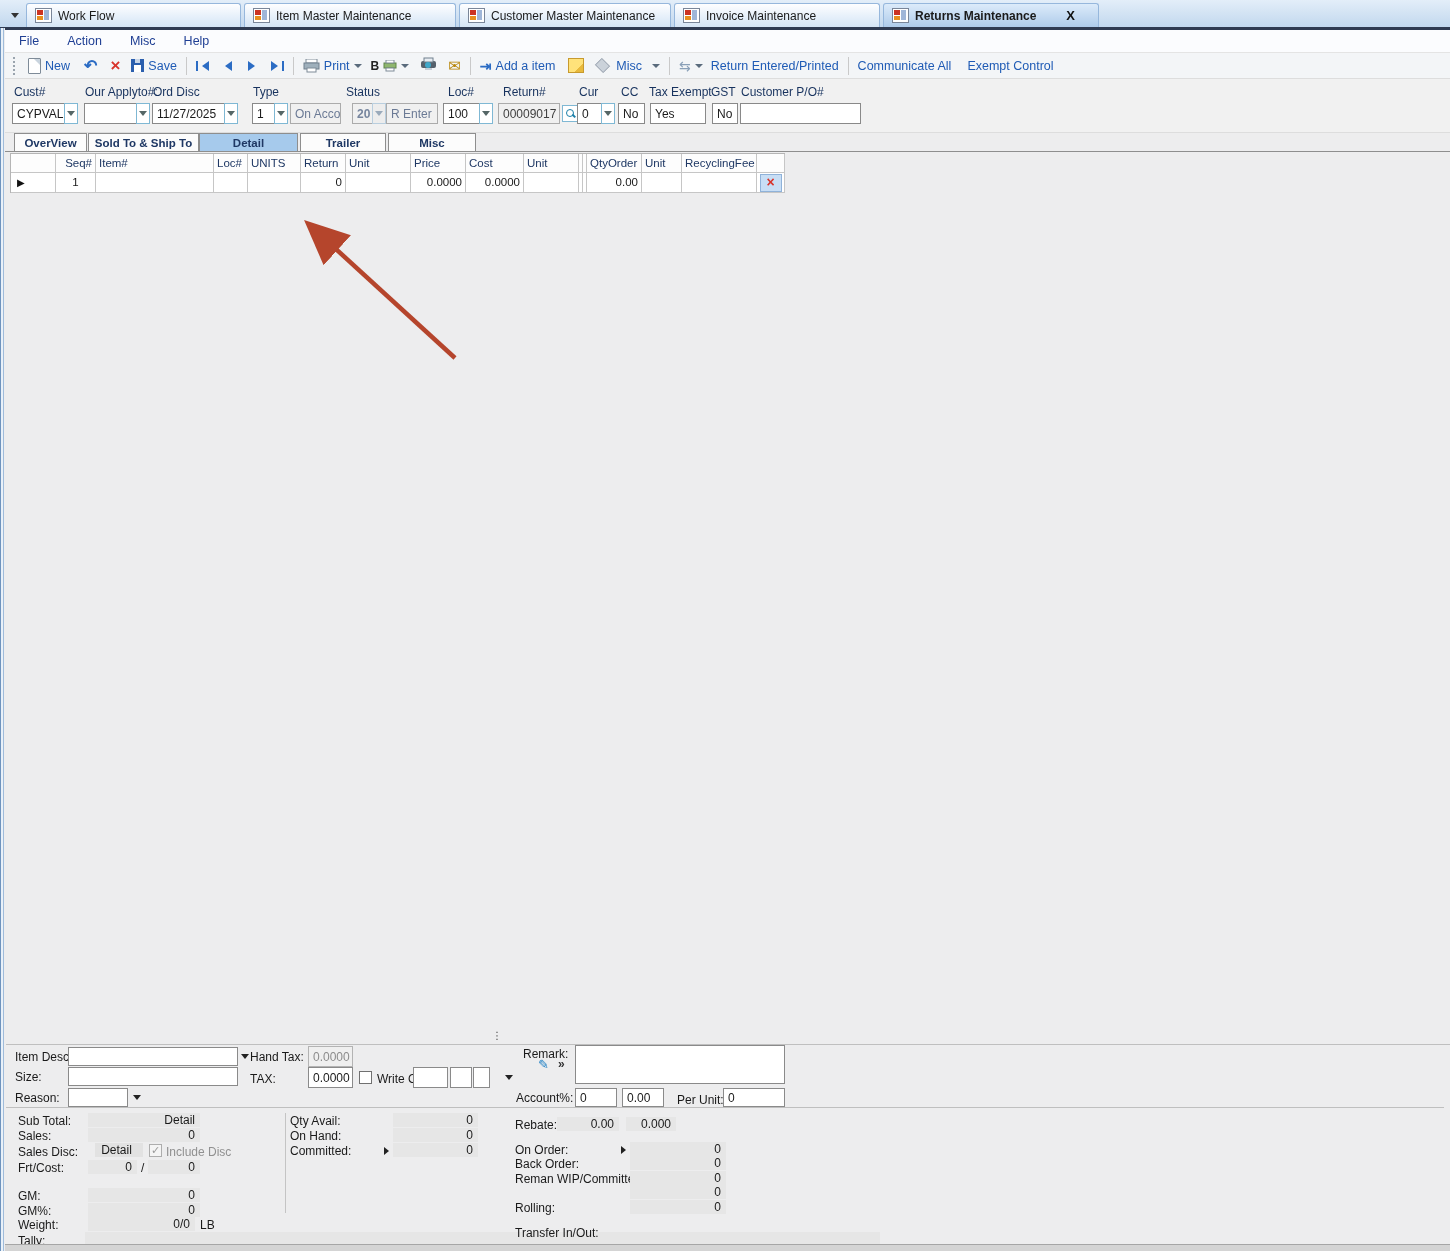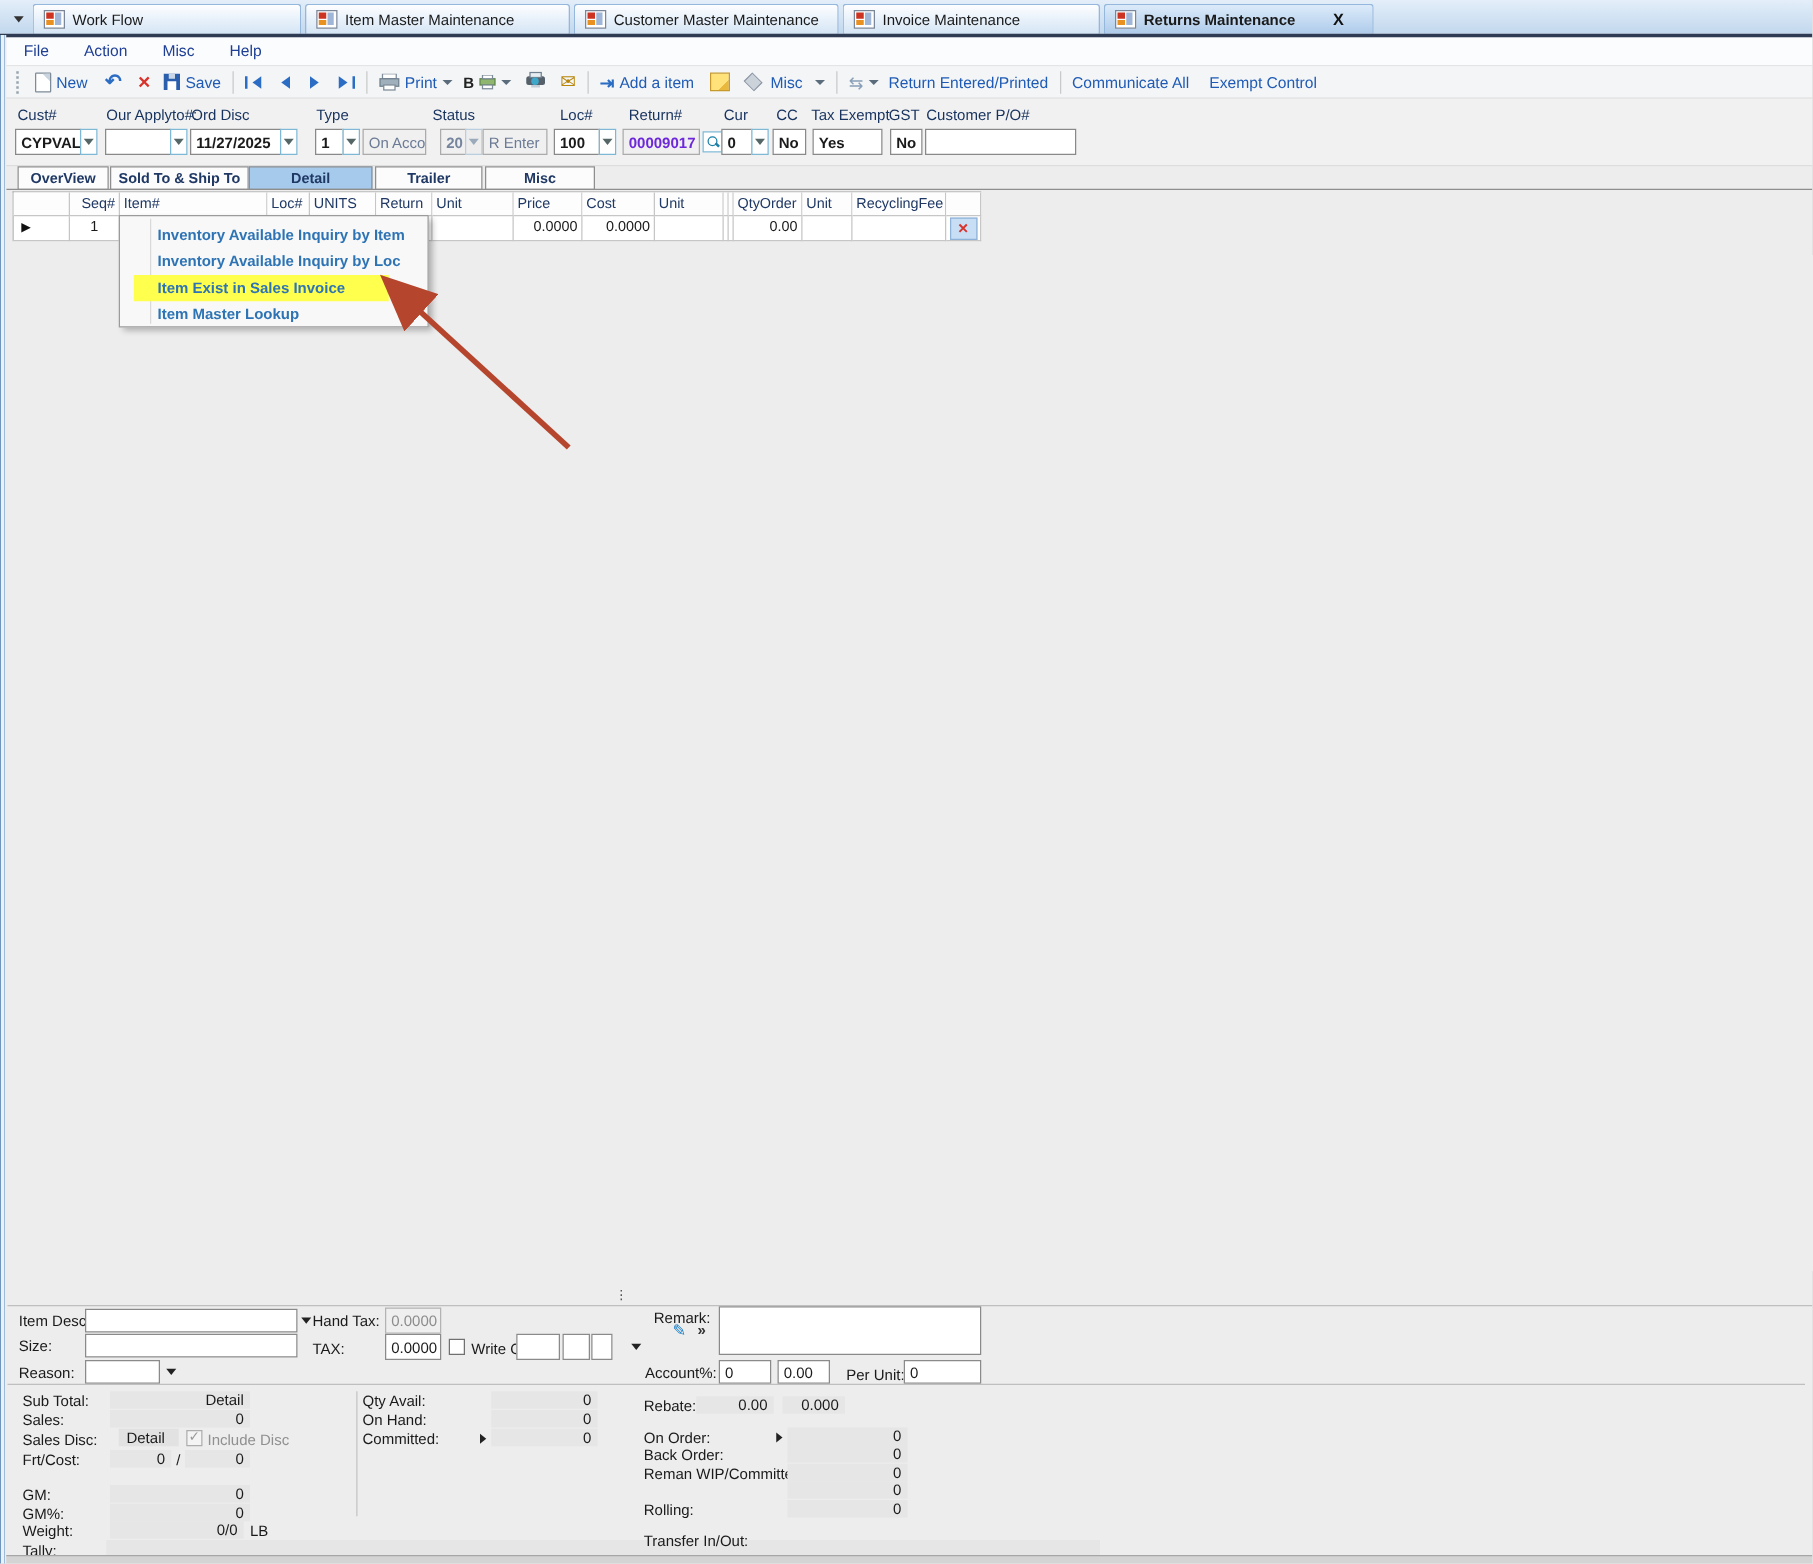--- a/index.html
+++ b/index.html
@@ -46,21 +46,21 @@
   .undoglyph{color:#2B6CC4;font-size:16px;font-weight:bold;line-height:14px;}
   .delglyph{color:#D8342C;font-size:17px;font-weight:bold;line-height:15px;}
   .envglyph{color:#B8860B;font-size:15px;line-height:14px;}
   .syncglyph{color:#8AA0B8;font-size:14px;}
   .addglyph{color:#2B6CC4;font-size:14px;font-weight:bold;}
 
   
   #headerform{left:5px;top:79px;width:1445px;height:54px;background:#F1F1F1;border-bottom:1px solid #DDD;}
   .hl{position:absolute;top:6px;color:#17325E;font-size:12px;white-space:nowrap;}
   .hi{position:absolute;top:24px;height:21px;background:#FFF;border:1px solid #898989;display:flex;align-items:center;
-      padding:0 4px;font-weight:bold;white-space:nowrap;overflow:hidden;box-sizing:border-box;}
+      padding:0 4px;font-weight:normal;white-space:nowrap;overflow:hidden;box-sizing:border-box;}
   .hi.gray{background:#F0F0F0;border-color:#ABABAB;color:#6B7A95;font-weight:normal;}
   .cmb{position:absolute;top:24px;width:14px;height:21px;background:#FFF;border:1px solid #7FB8D4;display:flex;align-items:center;justify-content:center;box-sizing:border-box;}
   .cmb .tri{width:0;height:0;border:4px solid transparent;border-top:5px solid #566;margin-top:4px;}
   .cmb.gray{background:#EDEDED;border-color:#B9CEDE;}
   .magbtn{position:absolute;top:26px;width:16px;height:17px;background:#FFF;border:1px solid #7FB8D4;box-sizing:border-box;}
   .maglass{position:absolute;left:3px;top:3px;width:6px;height:6px;border:1.5px solid #1C7FA8;border-radius:50%;}
   .maglass:after{content:"";position:absolute;left:5px;top:5px;width:4px;height:1.5px;background:#1C7FA8;transform:rotate(45deg);}
 
   
   .vtab{position:absolute;top:133px;height:19px;border:1px solid #8E8E8E;background:#FCFCFC;color:#1F3864;
@@ -249,21 +249,21 @@
       </div>
     <div class="hi gray" style="left:381px;width:52px">R Enter</div>
 
     <span class="hl" style="left:443px">Loc#</span>
     <div class="hi" style="left:438px;width:37px">100</div>
     <div class="cmb" style="left:474px">
         <span class="tri"></span>
       </div>
 
     <span class="hl" style="left:498px">Return#</span>
-    <div class="hi gray" style="left:493px;width:62px;font-weight:bold;color:#6d28d9">00009017</div>
+    <div class="hi gray" style="left:493px;width:62px;font-weight:normal;color:#404040">00009017</div>
     <div class="magbtn" style="left:557px">
         <span class="maglass"></span>
       </div>
 
     <span class="hl" style="left:574px">Cur</span>
     <div class="hi" style="left:572px;width:25px">0</div>
     <div class="cmb" style="left:596px">
         <span class="tri"></span>
       </div>
 
@@ -321,28 +321,20 @@
       <div class="gc" style="width:4px;padding:0"></div>
       <div class="gc num" style="width:55px">0.00</div>
       <div class="gc" style="width:40px"></div>
       <div class="gc" style="width:75px"></div>
       <div class="gc" style="width:28px;padding:0">
         <div class="xbtn">×</div>
       </div>
     </div>
   </div>
 
-  <div id="ctxmenu" class="abs">
-    <div id="ctxgutter"></div>
-    <div id="ctxhl"></div>
-    <div class="ctxitem" style="top:5px">Inventory Available Inquiry by Item</div>
-    <div class="ctxitem" style="top:26px">Inventory Available Inquiry by Loc</div>
-    <div class="ctxitem" style="top:47px">Item Exist in Sales Invoice</div>
-    <div class="ctxitem" style="top:68px">Item Master Lookup</div>
-  </div>
 
   <svg class="abs" style="left:290px;top:212px" width="180" height="155">
     <defs>
       <marker id="ah" markerWidth="10" markerHeight="9" refX="7" refY="4.5" orient="auto">
         <path d="M0,0 L10,4.5 L0,9 z" fill="#B5452C"></path>
       </marker>
     </defs>
     <line x1="165" y1="146" x2="24" y2="17" stroke="#B5452C" stroke-width="4.5" marker-end="url(#ah)"></line>
   </svg>
 

